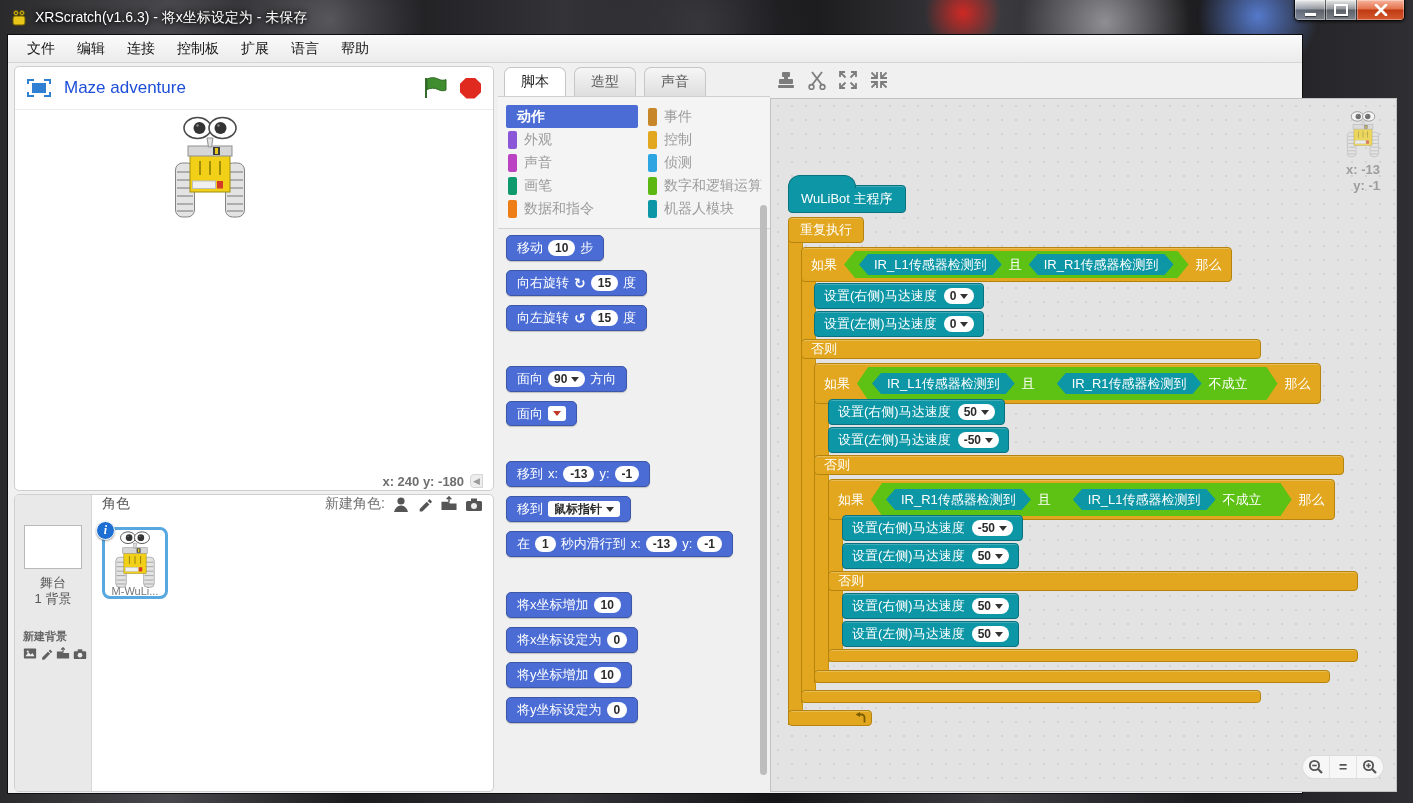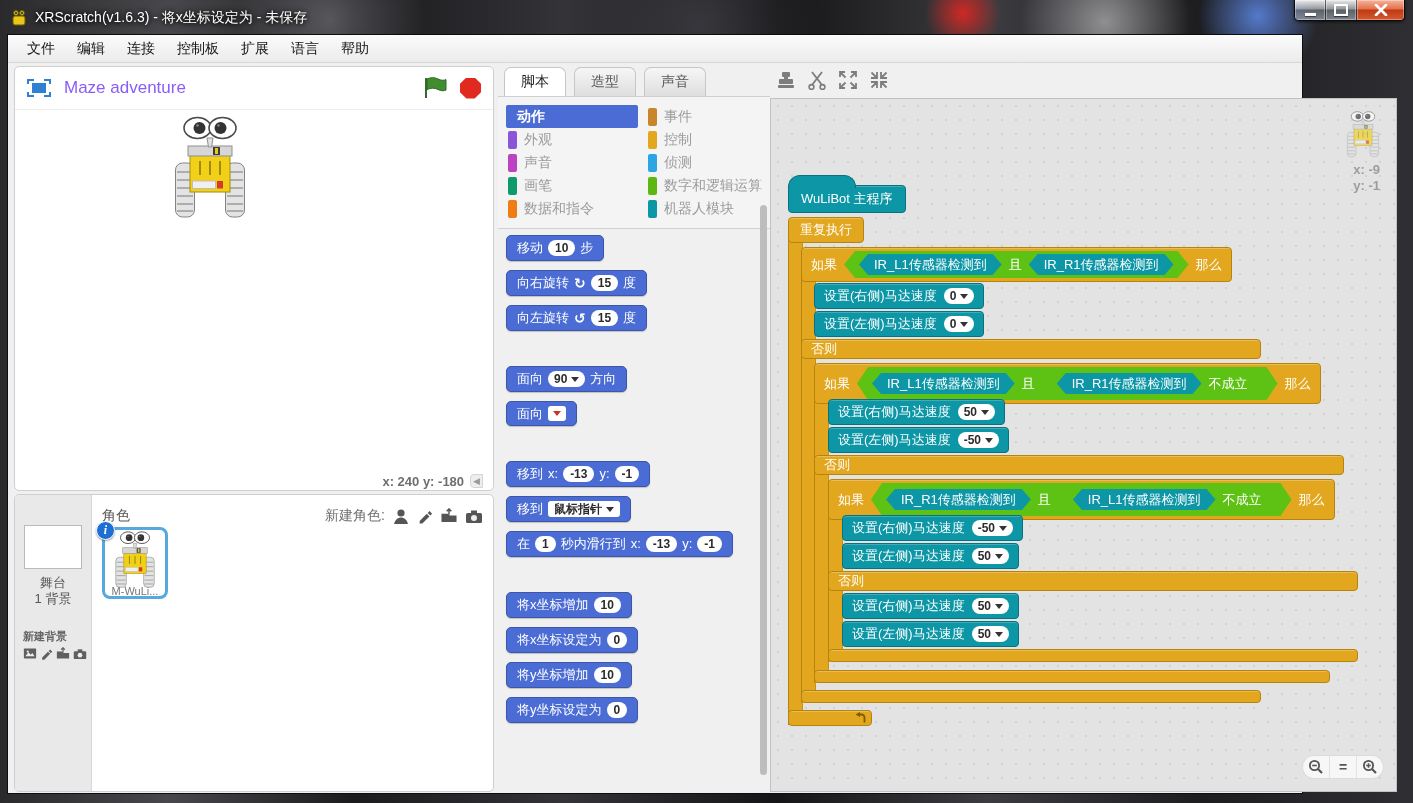--- a/index.html
+++ b/index.html
@@ -24,36 +24,36 @@
   .glyph-min{width:11px;height:3px;background:#fff;margin-top:9px;box-shadow:0 1px 1px rgba(0,0,0,.5)}
   .glyph-max{width:10px;height:8px;border:2px solid #fff;box-shadow:0 1px 1px rgba(0,0,0,.5)}
   
   .client{position:absolute;left:8px;top:35px;width:1294px;height:758px;background:#f0f0f0;box-shadow:0 0 0 1px #0d0d0f}
   .menubar{height:27px;background:linear-gradient(#fbfbfb,#ebebeb);border-bottom:1px solid #d6d6d6;display:flex;align-items:center;padding-left:8px;font-size:14px;color:#141414}
   .menu-item{padding:4px 11px;cursor:default}
   .content{position:absolute;left:0;top:28px;right:0;bottom:0}
   
   .stage-panel{position:absolute;left:6px;top:3px;width:480px;height:425px;background:#fff;border:1px solid #cfcfcf;border-radius:5px;box-sizing:border-box;overflow:hidden}
   .stage-header{height:42px;border-bottom:1px solid #ececec;display:flex;align-items:center;gap:13px;padding:0 12px}
-  .stage-title{color:#8b5cf6;font-size:17px;flex:1}
+  .stage-title{color:#1d4ed8;font-size:17px;flex:1}
   .stop-oct{width:21px;height:21px;background:#e02a20;clip-path:polygon(30% 0,70% 0,100% 30%,100% 70%,70% 100%,30% 100%,0 70%,0 30%)}
   .stage-area{position:relative;height:361px;background:#fff}
   .robot-stage{position:absolute;left:158px;top:6px;width:74px;height:104px}
   .stage-coords{height:20px;display:flex;justify-content:flex-end;align-items:center;gap:6px;padding-right:10px;color:#6e6e6e;font-size:13px;font-weight:bold}
   .collapse-tab{color:#9a9a9a;font-size:9px;background:#ededed;border:1px solid #d5d5d5;border-radius:4px 0 0 4px;padding:2px 2px;line-height:8px}
   
   .sprite-panel{position:absolute;left:6px;top:431px;width:480px;height:298px;background:#fff;border:1px solid #cfcfcf;border-radius:5px;box-sizing:border-box;display:flex;overflow:hidden}
   .sp-left{width:77px;background:#e9e9e9;border-right:1px solid #d8d8d8;display:flex;flex-direction:column;align-items:center;padding-top:30px;box-sizing:border-box}
   .stage-thumb{width:56px;height:42px;background:#fff;border:1px solid #b9b9b9}
   .sp-left-label{margin-top:6px;font-size:13px;color:#555;text-align:center;line-height:16px}
   .newbg{margin-top:22px;align-self:flex-start;padding-left:8px}
   .newbg-label{font-size:11px;font-weight:bold;color:#666}
   .mini-icons{display:flex;gap:3px;margin-top:3px;align-items:center}
   .sp-main{flex:1;position:relative}
-  .sp-header{height:30px;display:flex;align-items:flex-end;padding:0 10px;color:#555;font-size:14px}
+  .sp-header{height:30px;display:flex;align-items:flex-start;padding:0 10px;color:#555;font-size:14px}
   .new-sprite-group{margin-left:auto;display:flex;align-items:center;gap:7px;color:#6f6f6f}
   .sprite-card{position:absolute;left:10px;top:32px;width:60px;height:66px;background:#fff;border:3px solid #58a8e0;border-radius:8px;display:flex;flex-direction:column;align-items:center;justify-content:flex-start}
   .robot-card{width:42px;height:58px;margin-top:1px}
   .sprite-name{font-size:11px;color:#777;margin-top:-4px}
   .info-badge{position:absolute;left:-9px;top:-9px;width:17px;height:17px;border-radius:50%;background:#1d6fd4;color:#fff;
               font-family:"Liberation Serif","DejaVu Serif",serif;font-style:italic;font-weight:bold;font-size:12px;
               display:flex;align-items:center;justify-content:center;border:1px solid #fff;box-shadow:0 1px 2px rgba(0,0,0,.4)}
   
   .palette{position:absolute;left:490px;top:0;width:272px;height:729px;background:#f0f0f0}
   .tabs{display:flex;padding:4px 0 0 6px;height:29px}
@@ -581,21 +581,21 @@
   <ellipse cx="48.5" cy="12" rx="13.5" ry="10.5" fill="#fff" stroke="#4a4a4a" stroke-width="1.6"></ellipse>
   <circle cx="25.5" cy="12" r="6" fill="#333"></circle>
                 <circle cx="46.5" cy="12" r="6" fill="#333"></circle>
   <circle cx="23.5" cy="9.5" r="1.2" fill="#888"></circle>
                 <circle cx="44.5" cy="9.5" r="1.2" fill="#888"></circle>
   <path d="M26 45v14M36 45v14M46 45v14" stroke="#8a7c08" stroke-width="1.6" fill="none"></path>
   <rect x="18.5" y="65" width="23" height="7.5" fill="#f0f0f0" stroke="#bdbdbd"></rect>
   <rect x="43" y="65" width="6" height="7.5" fill="#d43a2a"></rect>
 </svg>
 </div>
-          <div>x: -9</div>
+          <div>x: -13</div>
           <div>y: -1</div>
         </div>
 
         
         <div class="zoomctl">
           <span class="zbtn">
             <svg width="16" height="16" viewBox="0 0 16 16">
                 <circle cx="6.5" cy="6.5" r="4.6" fill="none" stroke="#555" stroke-width="1.8"></circle>
                 <path d="M10.2 10.2L14 14" stroke="#555" stroke-width="2.2"></path>
                 <path d="M4.2 6.5h4.6" stroke="#555" stroke-width="1.6"></path>

